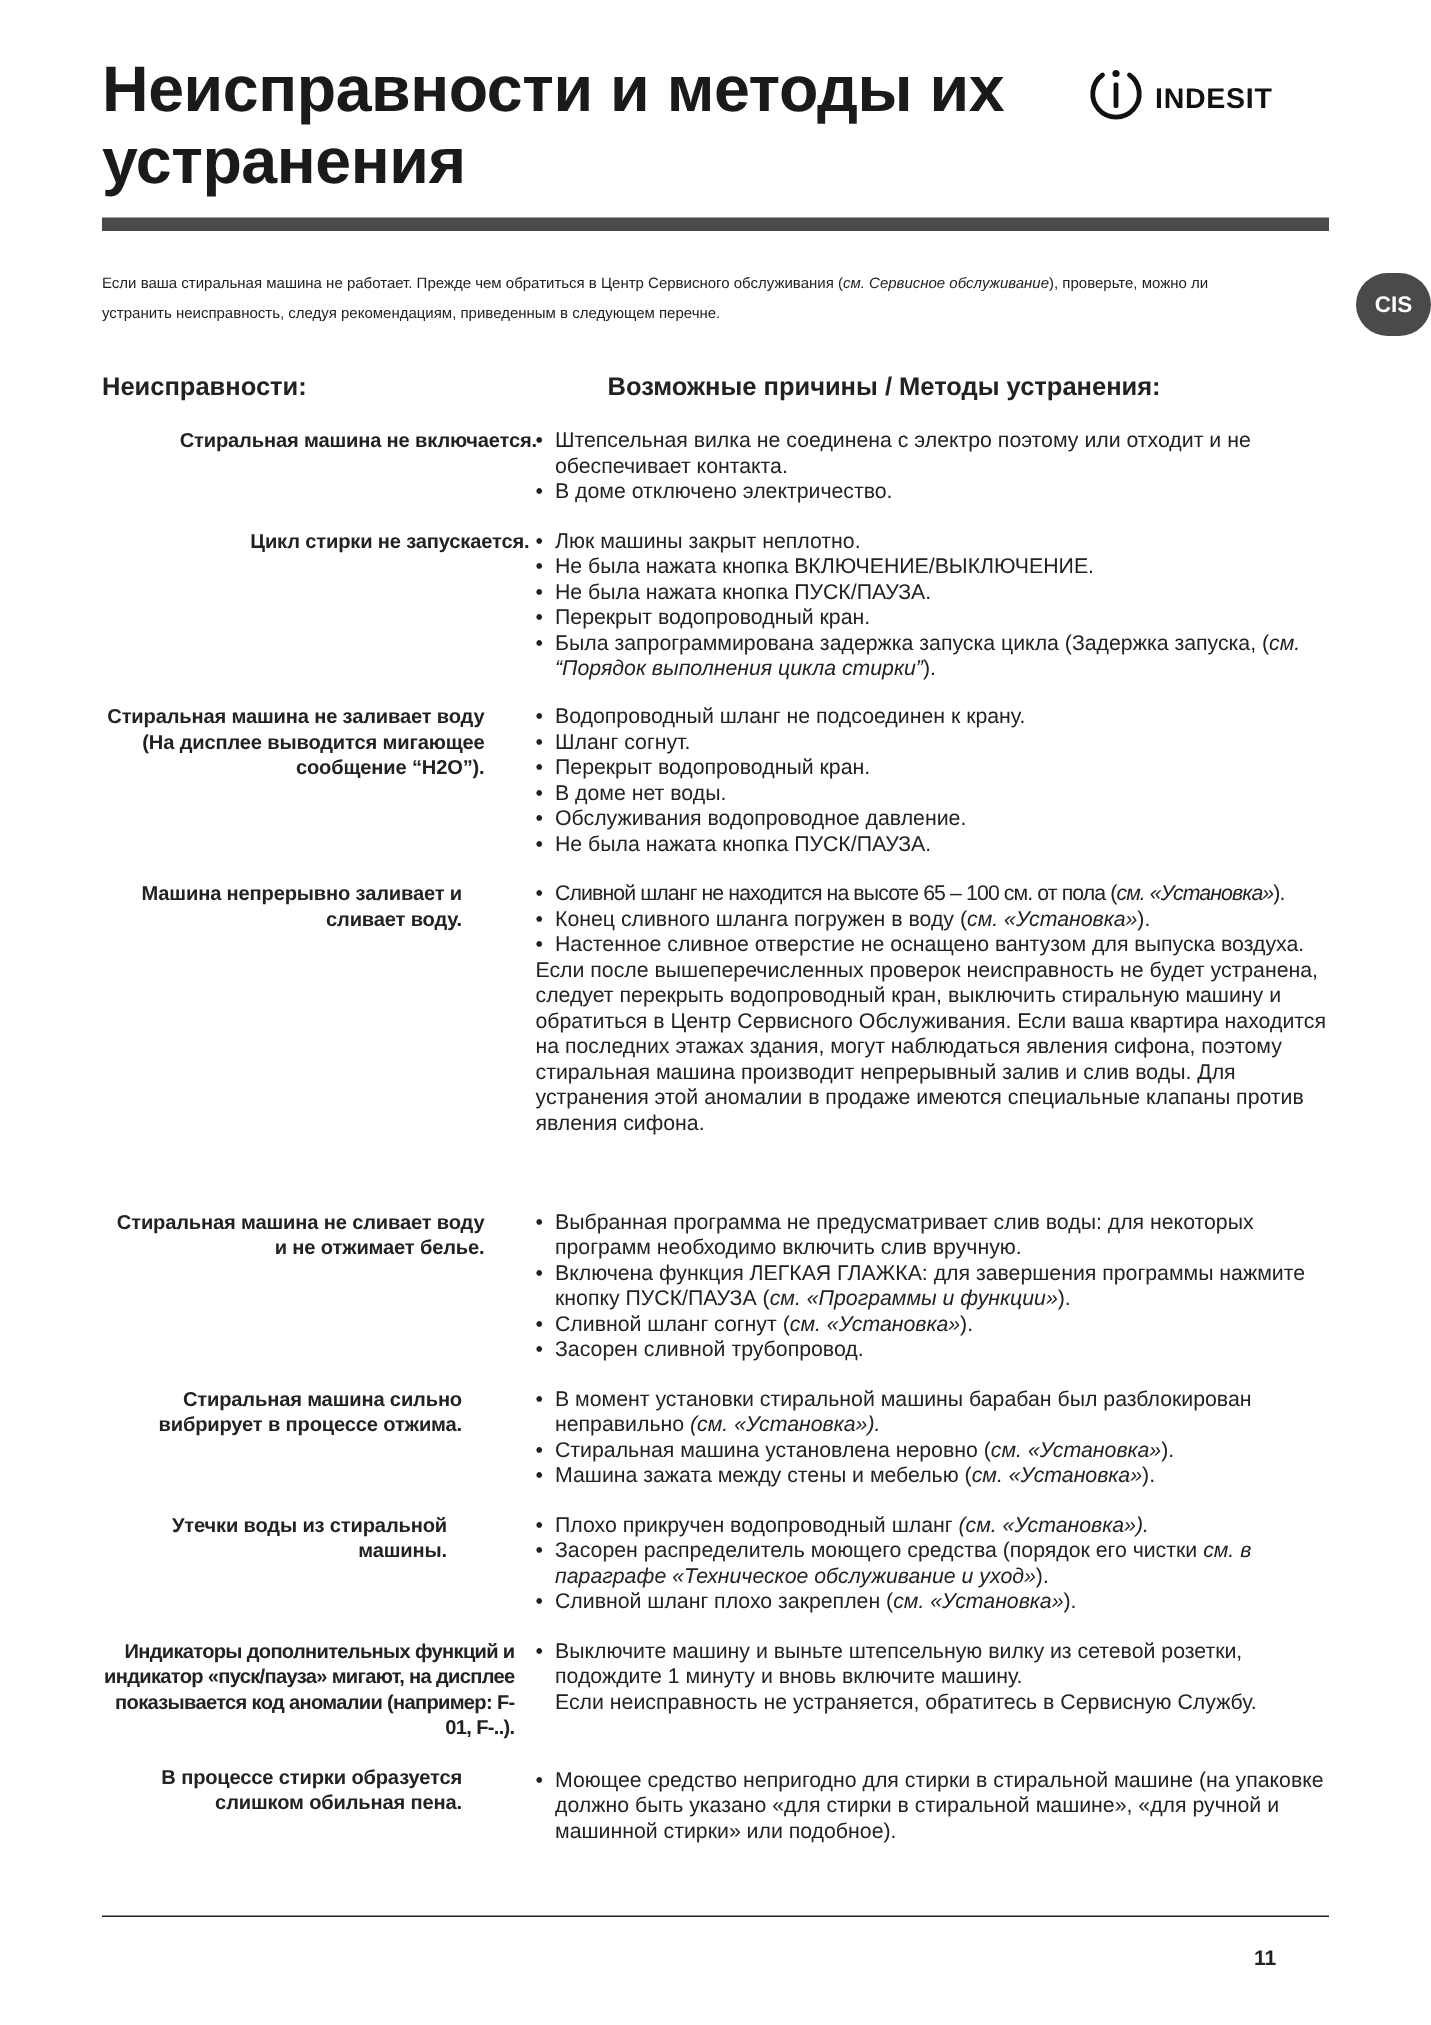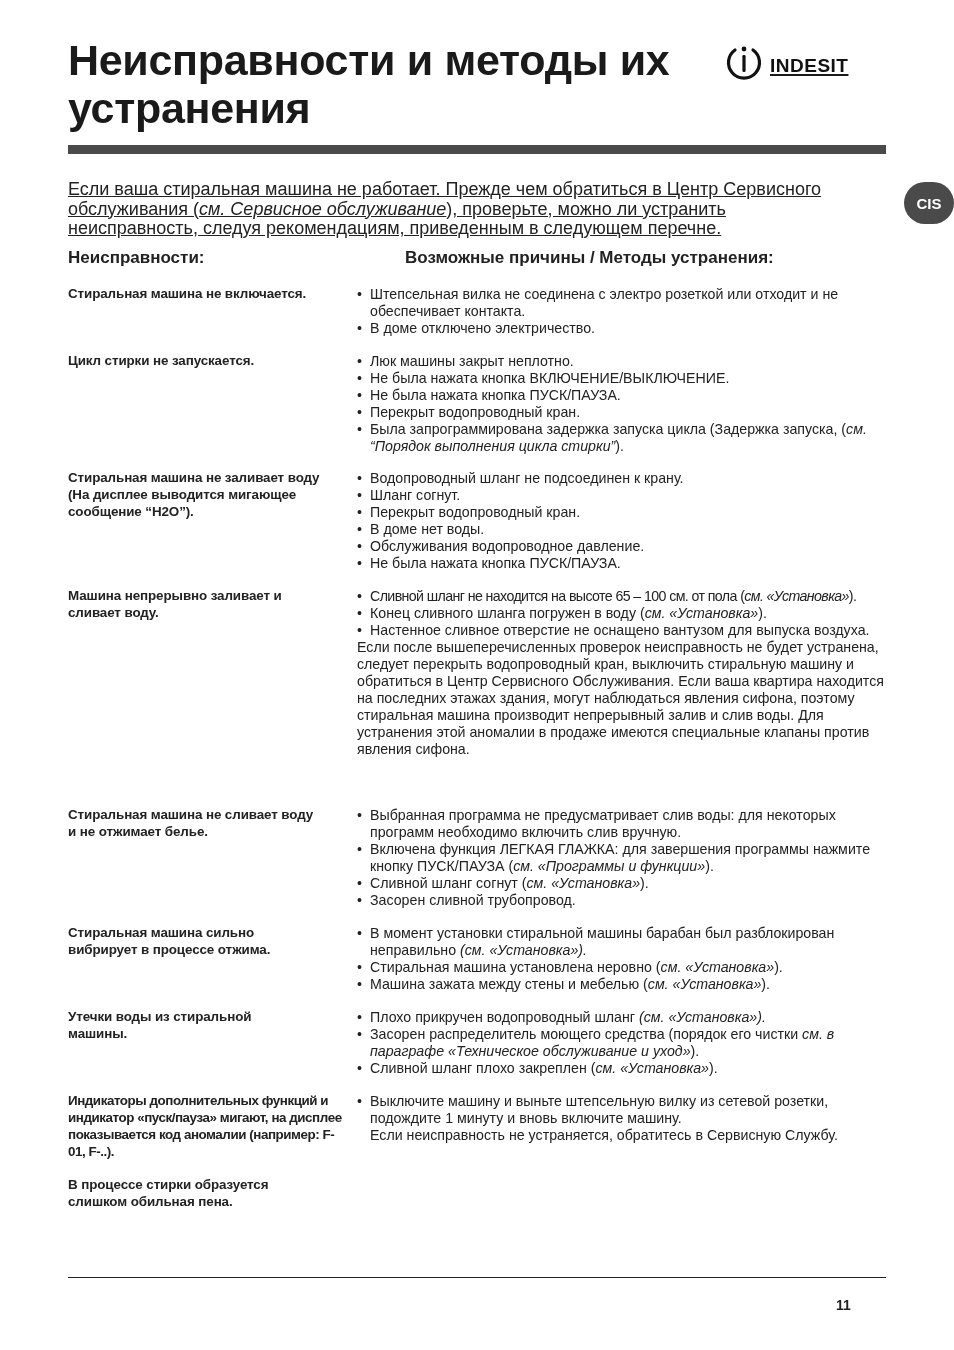--- a/index.html
+++ b/index.html
@@ -23,21 +23,20 @@
       letter-spacing: -0.3px;
     }
     .brand-logo {
       position: absolute;
       left: 724px;
       top: 42px;
       width: 165px;
       height: 42px;
       display: flex;
       align-items: center;
-      text-decoration: underline;
     }
     .brand-logo svg { display: block; }
     .brand-name {
       margin-left: 6px;
       font-family: "Liberation Sans", sans-serif;
       font-weight: bold;
       font-size: 27px;
       letter-spacing: 0.5px;
       color: #111;
       font-variant: small-caps;
@@ -64,24 +63,23 @@
       display: flex;
       align-items: center;
       justify-content: center;
       border-radius: 21px;
     }
     .intro {
       position: absolute;
       left: 68px;
       top: 180px;
       width: 770px;
-      font-size: 18px;
+      font-size: 10px;
       line-height: 19.5px;
       color: #222;
-      text-decoration: underline;
     }
     .intro i { font-style: italic; }
     .col-header {
       position: absolute;
       top: 247px;
       font-weight: bold;
       font-size: 17px;
       color: #222;
       line-height: 22px;
     }
@@ -102,20 +100,21 @@
     .fault {
       position: absolute;
       left: 0;
       top: 0;
       width: 285px;
       font-weight: bold;
       font-size: 13.4px;
       line-height: 17px;
       color: #222;
       letter-spacing: -0.1px;
+      text-align: right;
     }
     .fault.narrow { letter-spacing: -0.45px; }
     .remedies {
       position: absolute;
       left: 289px;
       top: 1px;
       width: 530px;
       font-size: 14.2px;
       line-height: 17px;
       color: #222;
@@ -179,21 +178,21 @@
 
 <div class="col-header left">Неисправности:</div>
 <div class="col-header right">Возможные причины / Методы устранения:</div>
 
 <div class="rows">
 
   <div class="row" style="top:0px">
     <div class="fault" style="width:290px">Стиральная машина не включается.</div>
     <div class="remedies">
       <ul>
-        <li><span>Штепсельная вилка не соединена с электро розеткой или отходит и не обеспечивает контакта.</span></li>
+        <li><span>Штепсельная вилка не соединена с электро поэтому или отходит и не обеспечивает контакта.</span></li>
         <li><span>В доме отключено электричество.</span></li>
       </ul>
     </div>
   </div>
 
   <div class="row" style="top:67px">
     <div class="fault">Цикл стирки не запускается.</div>
     <div class="remedies">
       <ul>
         <li><span>Люк машины закрыт неплотно.</span></li>
@@ -272,20 +271,21 @@
         <li><span>Выключите машину и выньте штепсельную вилку из сетевой розетки, подождите 1 минуту и вновь включите машину.</span></li>
       </ul>
       <p class="note-indent">Если неисправность не устраняется, обратитесь в Сервисную Службу.</p>
     </div>
   </div>
 
   <div class="row" style="top:891px">
     <div class="fault" style="width:240px">В процессе стирки образуется слишком обильная пена.</div>
     <div class="remedies" style="top:3px">
       <ul>
+        <li><span>Моющее средство непригодно для стирки в стиральной машине (на упаковке должно быть указано «для стирки в стиральной машине», «для ручной и машинной стирки» или подобное).</span></li>
       </ul>
     </div>
   </div>
 
 </div>
 
 <div class="footer-rule"></div>
 <div class="page-number">11</div>
 
 </body></html>

